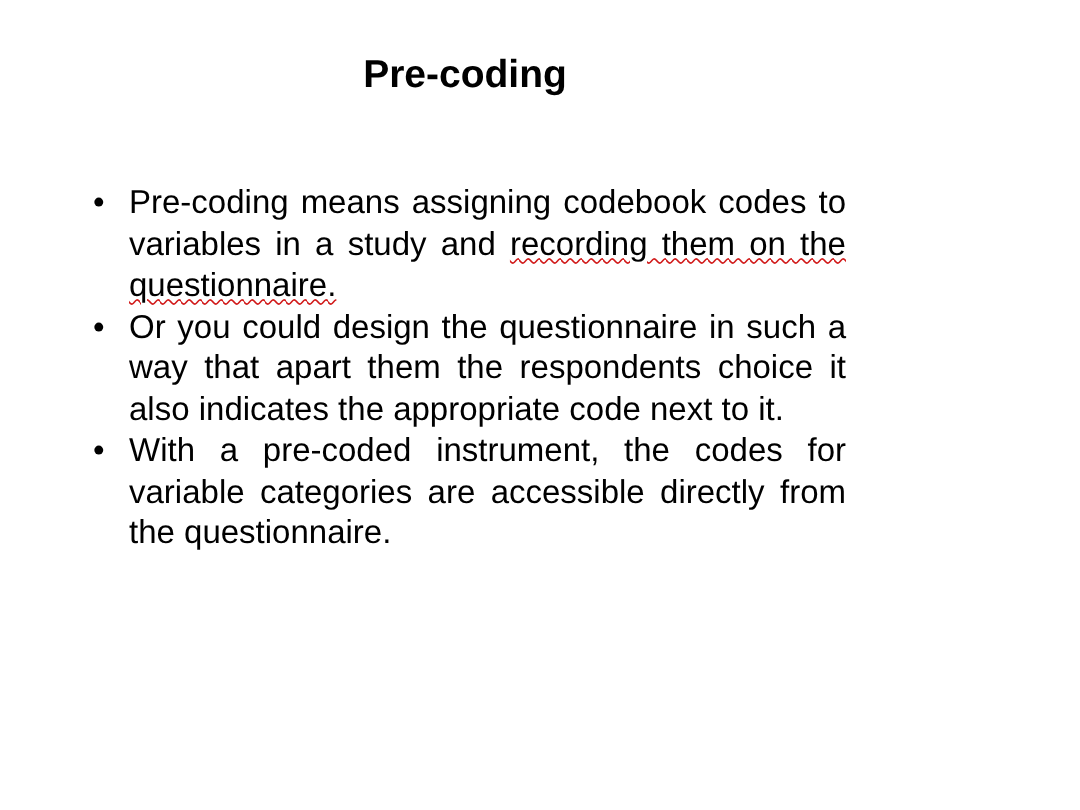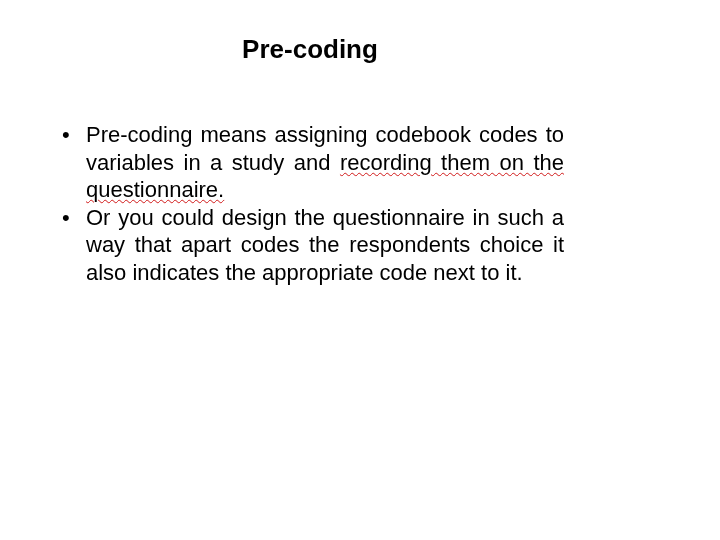--- a/index.html
+++ b/index.html
@@ -58,16 +58,17 @@
 </style>
 </head>
 <body>
 
 <div class="slide">
   <h1 class="title">Pre-coding</h1>
 
   <div class="body">
     <ul class="bullets">
       <li><span>Pre-coding means assigning codebook codes to variables in a study and </span><span class="err">recording them on the questionnaire.</span></li>
-      <li><span>Or you could design the questionnaire in such a way that apart codes the respondents choice it also indicates the appropriate code next to it.</span></li>
+      <li><span>Or you could design the questionnaire in such a way that apart them the respondents choice it also indicates the appropriate code next to it.</span></li>
+      <li><span>With a pre-coded instrument, the codes for variable categories are accessible directly from the questionnaire.</span></li>
     </ul>
   </div>
 </div>
 
 </body></html>

